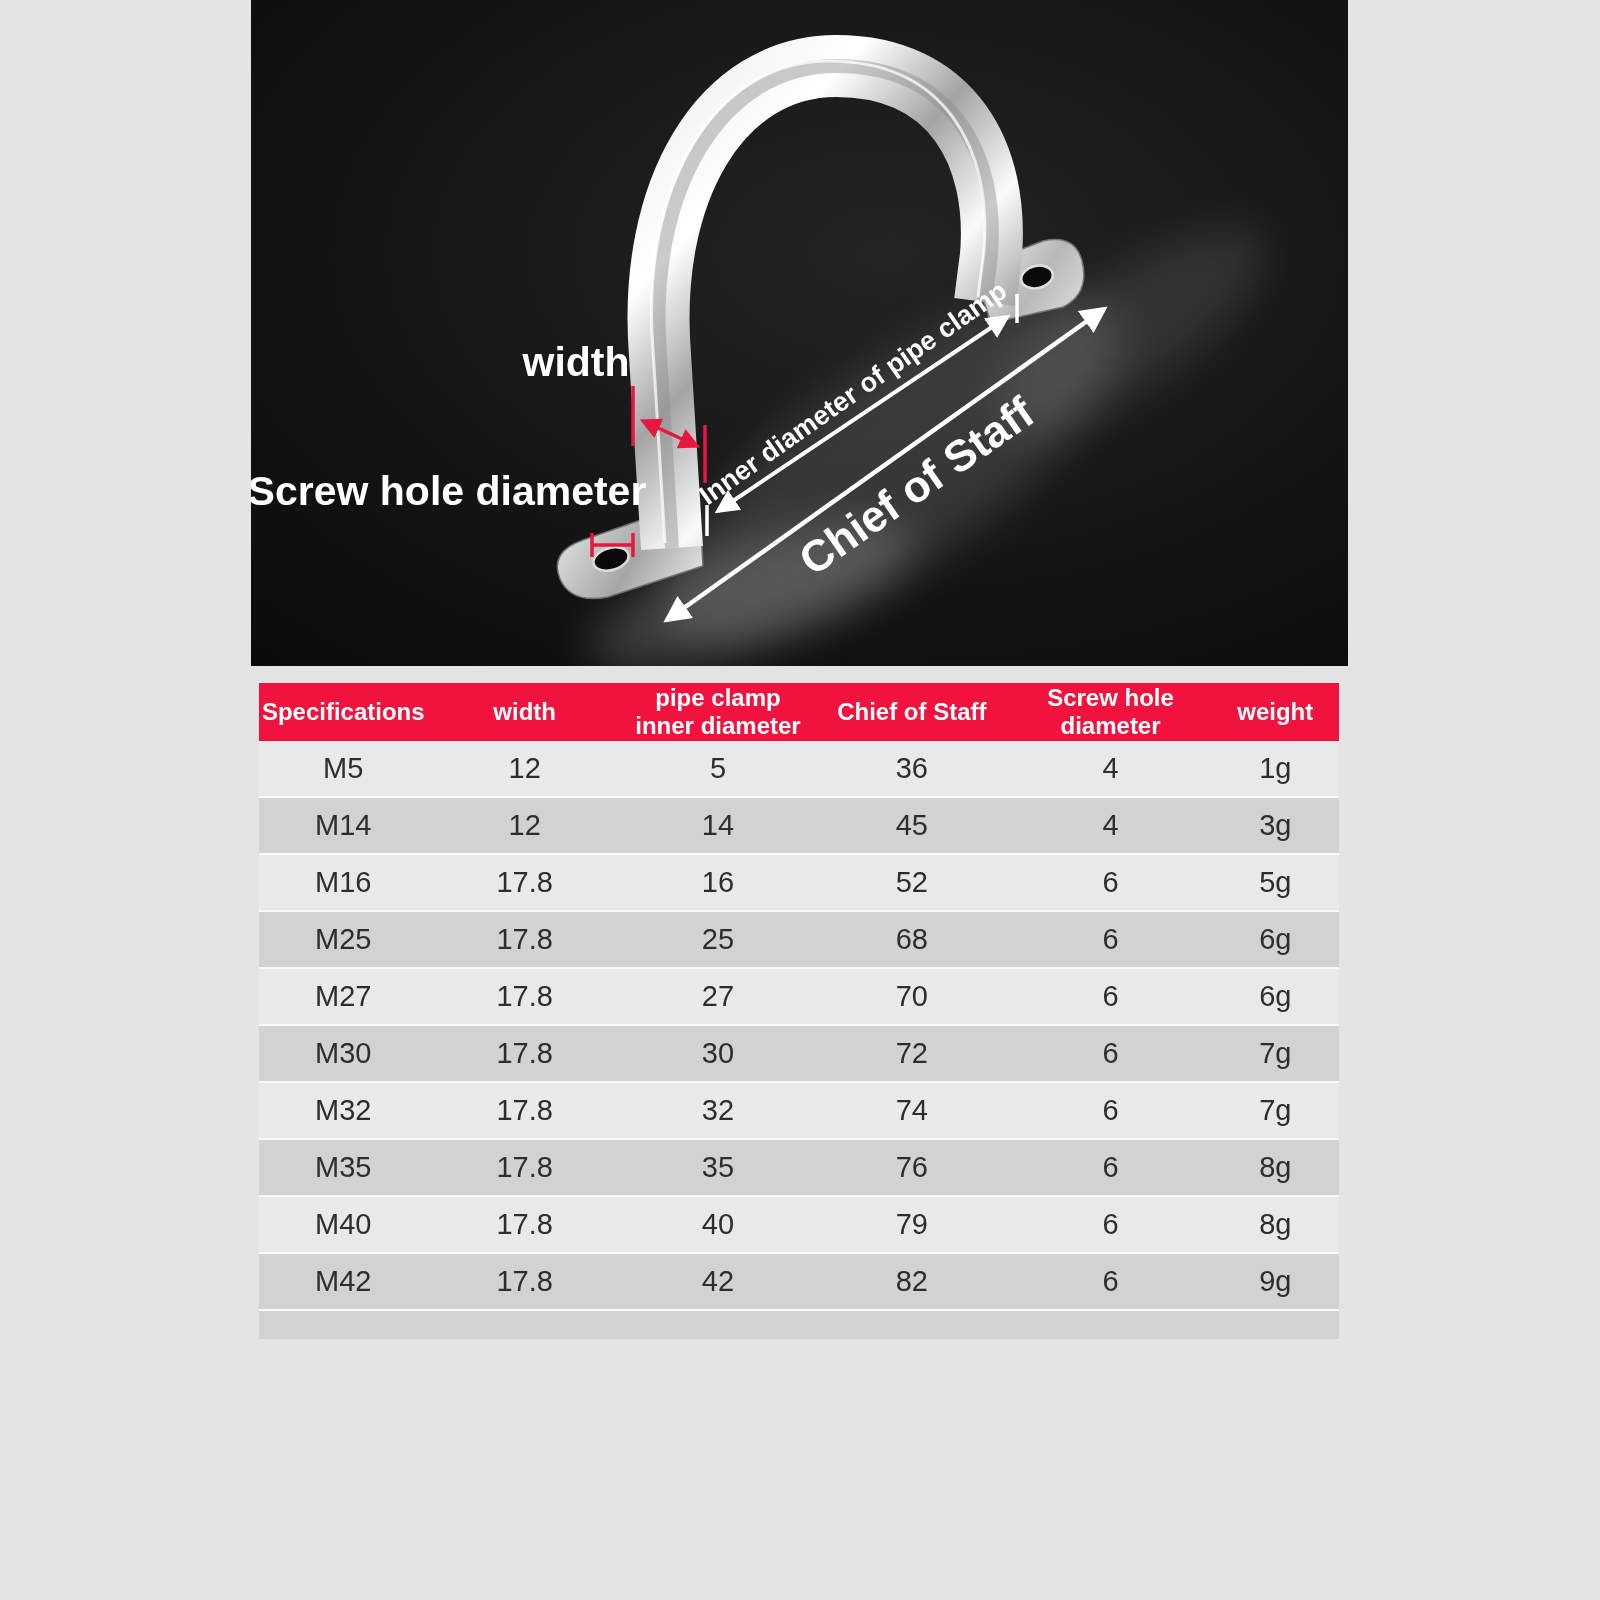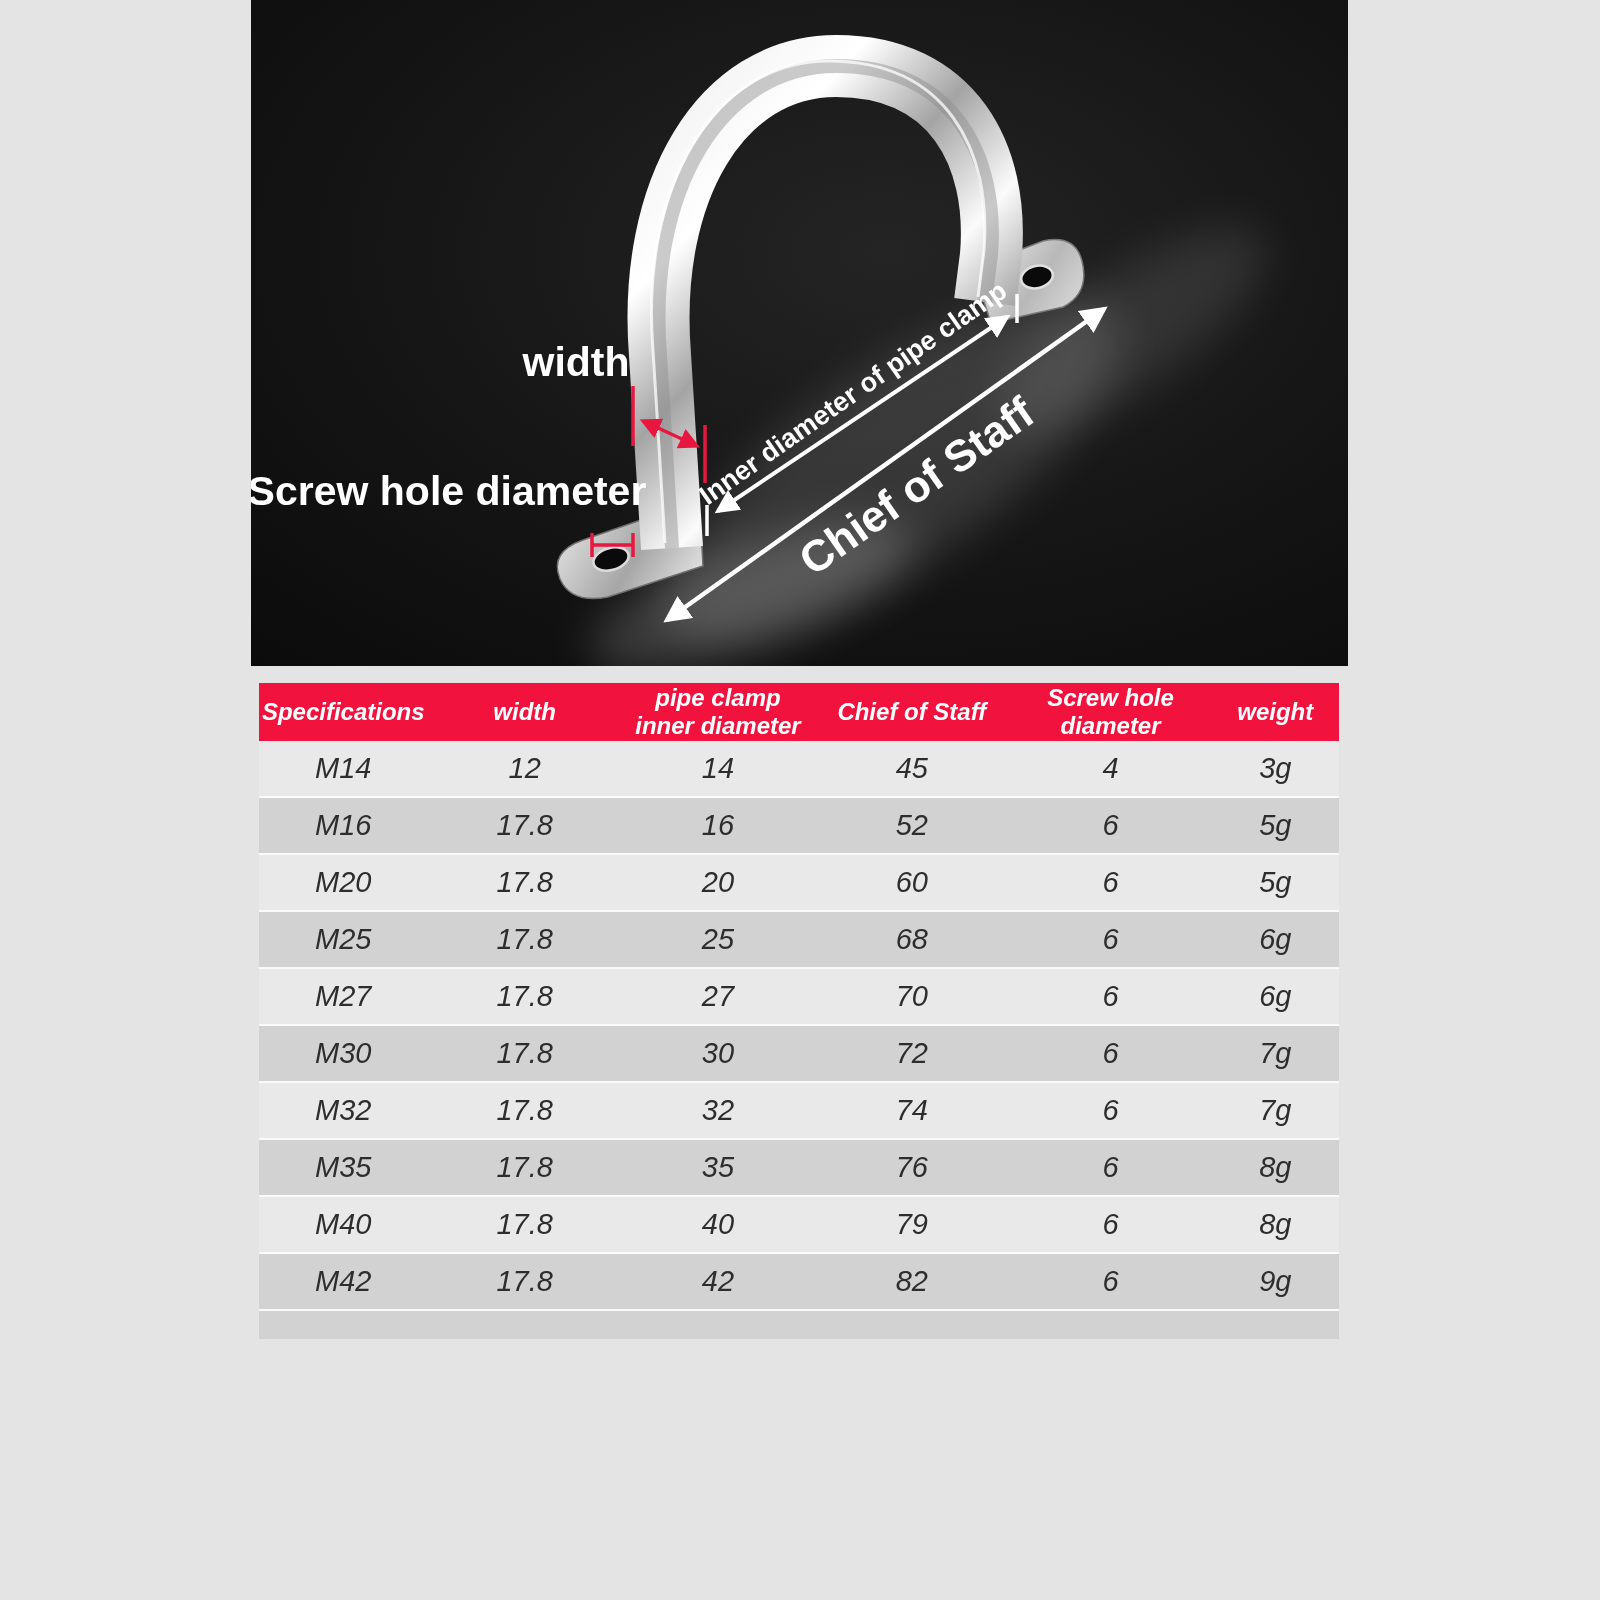--- a/index.html
+++ b/index.html
@@ -21,21 +21,21 @@
   }
   .hero{
     position:absolute;left:251px;top:0;
     width:1097px;height:666px;
   }
   .hero svg{display:block;width:100%;height:100%;}
   .spec{
     position:absolute;left:259px;top:683px;width:1080px;
   }
   table.spec-table{
-    width:100%;border-collapse:separate;border-spacing:0;table-layout:fixed;font-style:italic;
+    width:100%;border-collapse:separate;border-spacing:0;table-layout:fixed;
   }
   table.spec-table thead th{
     height:58px;background:var(--accent);color:var(--header-text);
     font-size:24px;font-weight:bold;text-align:center;vertical-align:middle;
     white-space:pre-line;line-height:1.15;padding:0;
   }
   table.spec-table tbody td{
     height:55px;text-align:center;vertical-align:middle;
     font-size:29px;color:var(--cell-text);padding:0;
   }
@@ -147,44 +147,44 @@
         <th>width</th>
         <th>pipe clamp
 inner diameter</th>
         <th>Chief of Staff</th>
         <th>Screw hole diameter</th>
         <th>weight</th>
       </tr>
     </thead>
     <tbody>
         <tr>
+          <td>M5</td>
+          <td>12</td>
+          <td>5</td>
+          <td>36</td>
+          <td>4</td>
+          <td>1g</td>
+        </tr>
+        <tr>
           <td>M14</td>
           <td>12</td>
           <td>14</td>
           <td>45</td>
           <td>4</td>
           <td>3g</td>
         </tr>
         <tr>
           <td>M16</td>
           <td>17.8</td>
           <td>16</td>
           <td>52</td>
           <td>6</td>
           <td>5g</td>
         </tr>
         <tr>
-          <td>M20</td>
-          <td>17.8</td>
-          <td>20</td>
-          <td>60</td>
-          <td>6</td>
-          <td>5g</td>
-        </tr>
-        <tr>
           <td>M25</td>
           <td>17.8</td>
           <td>25</td>
           <td>68</td>
           <td>6</td>
           <td>6g</td>
         </tr>
         <tr>
           <td>M27</td>
           <td>17.8</td>

